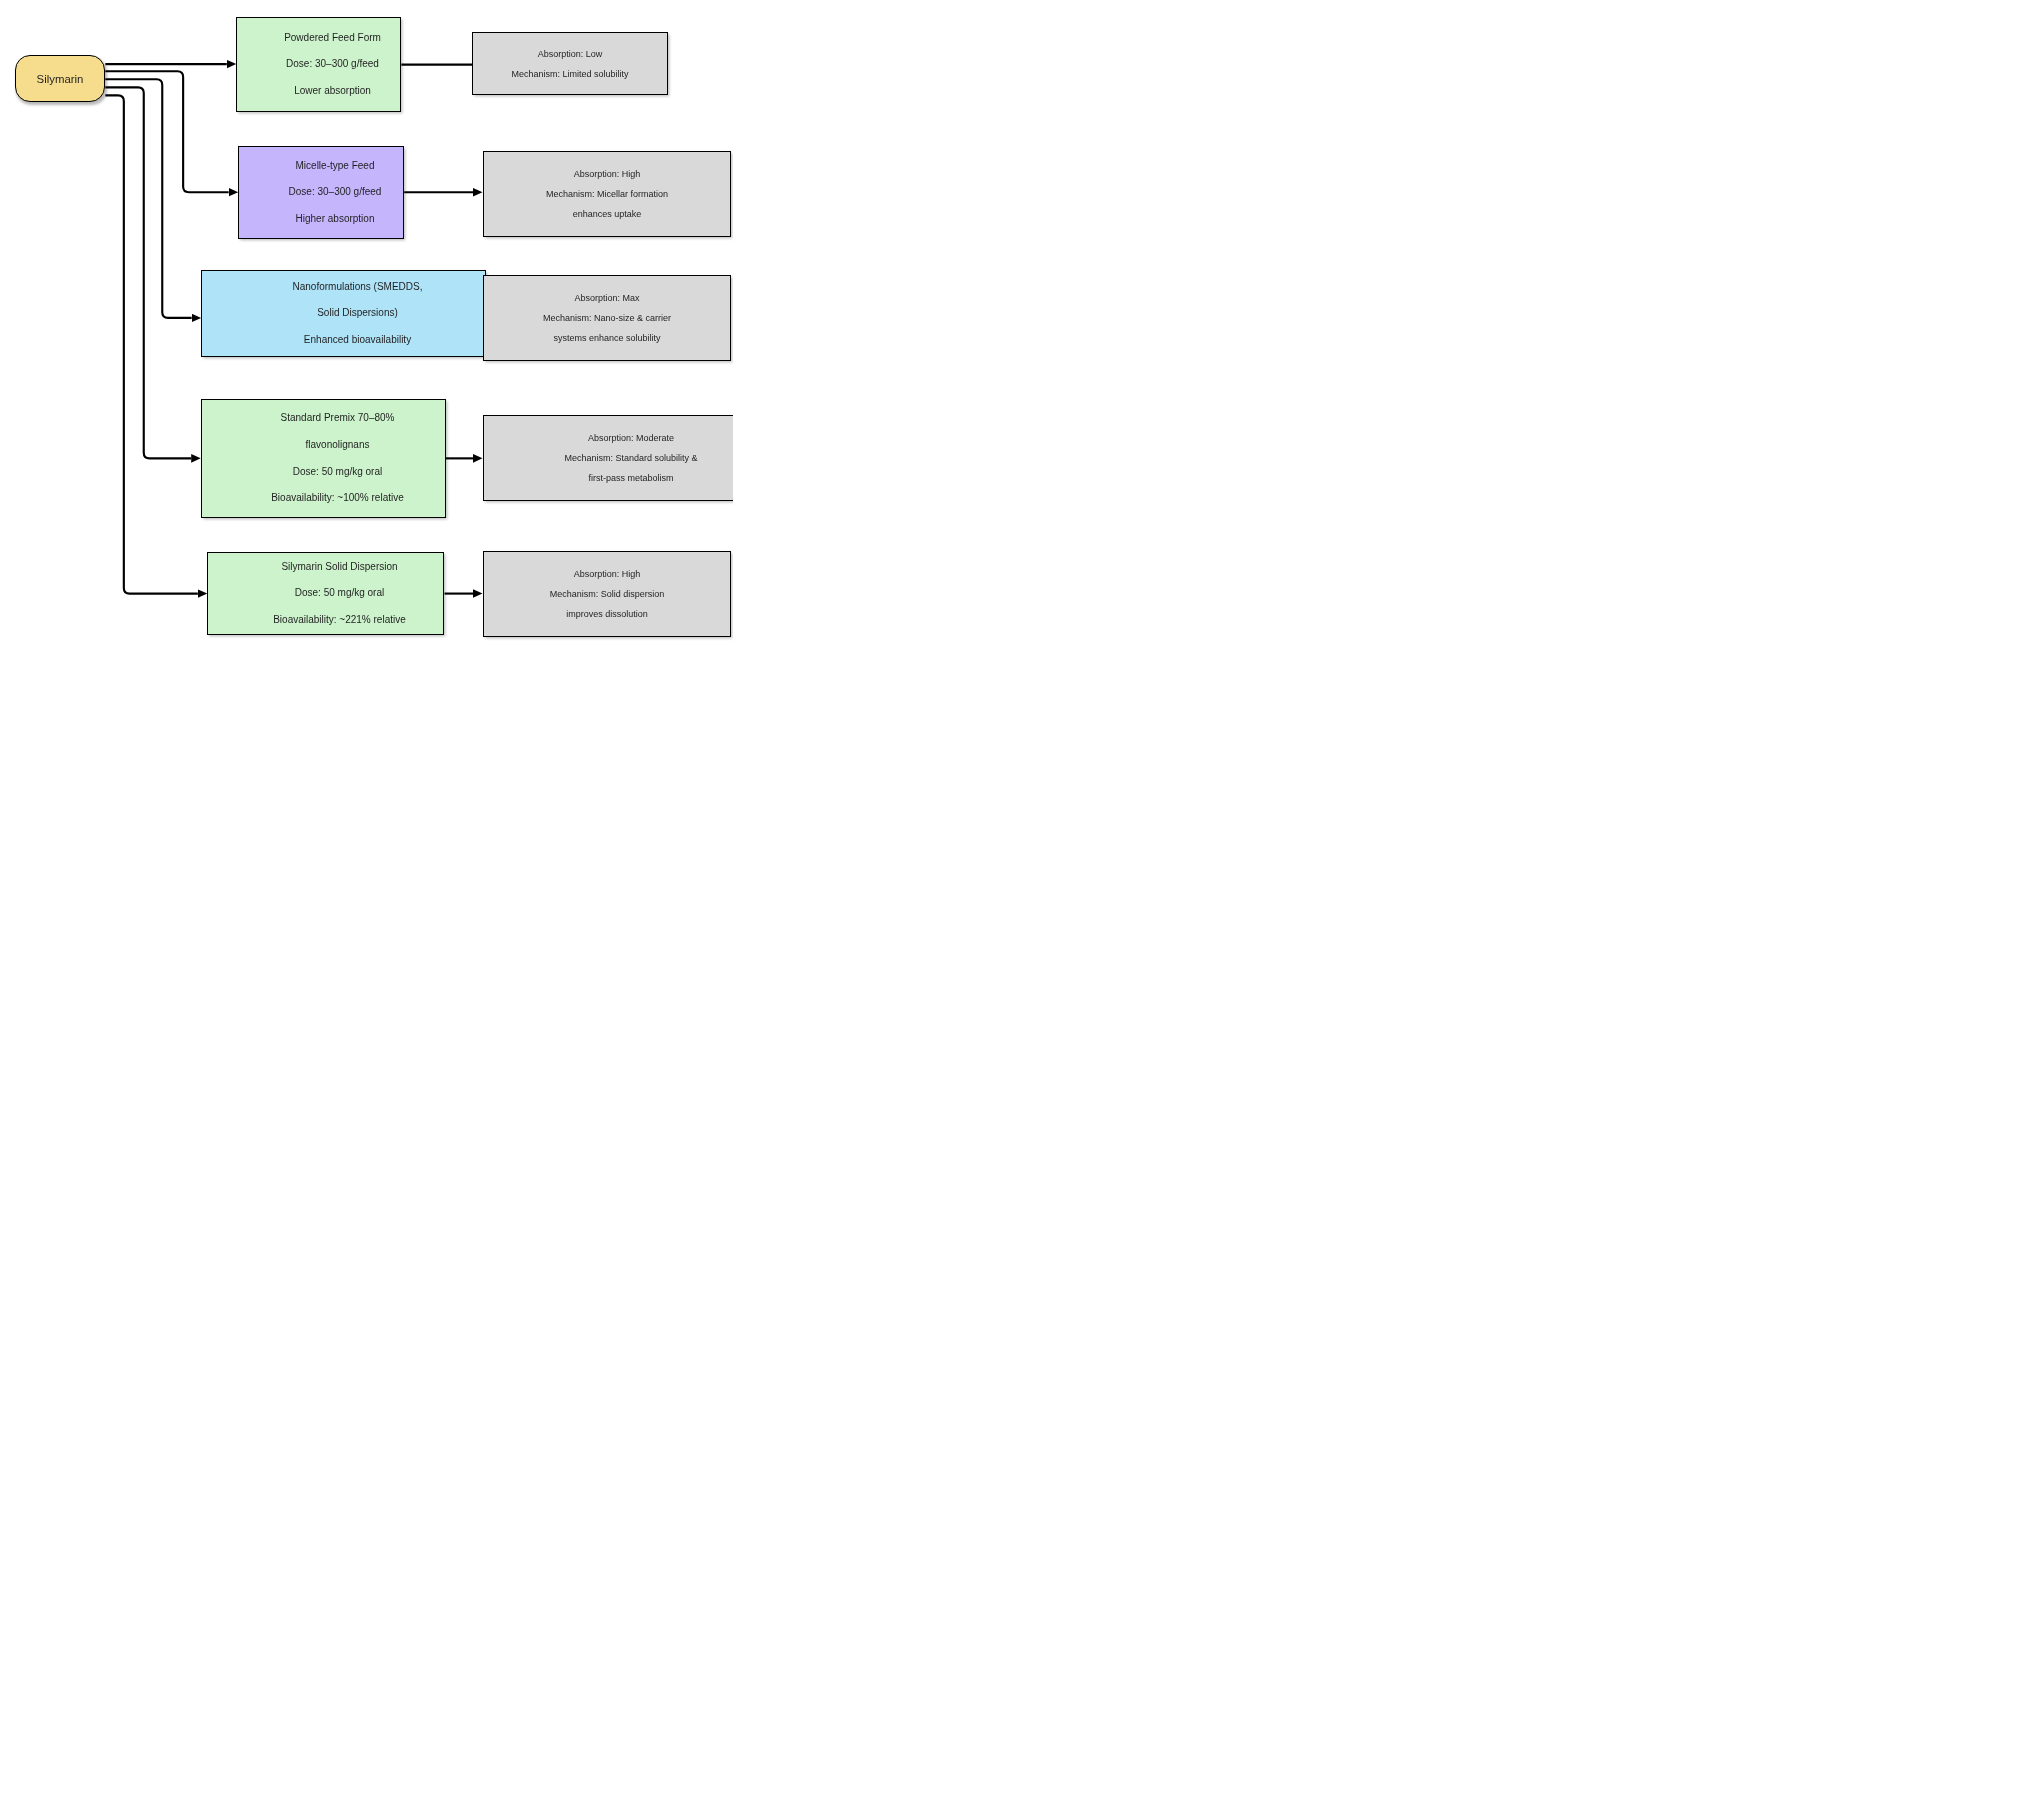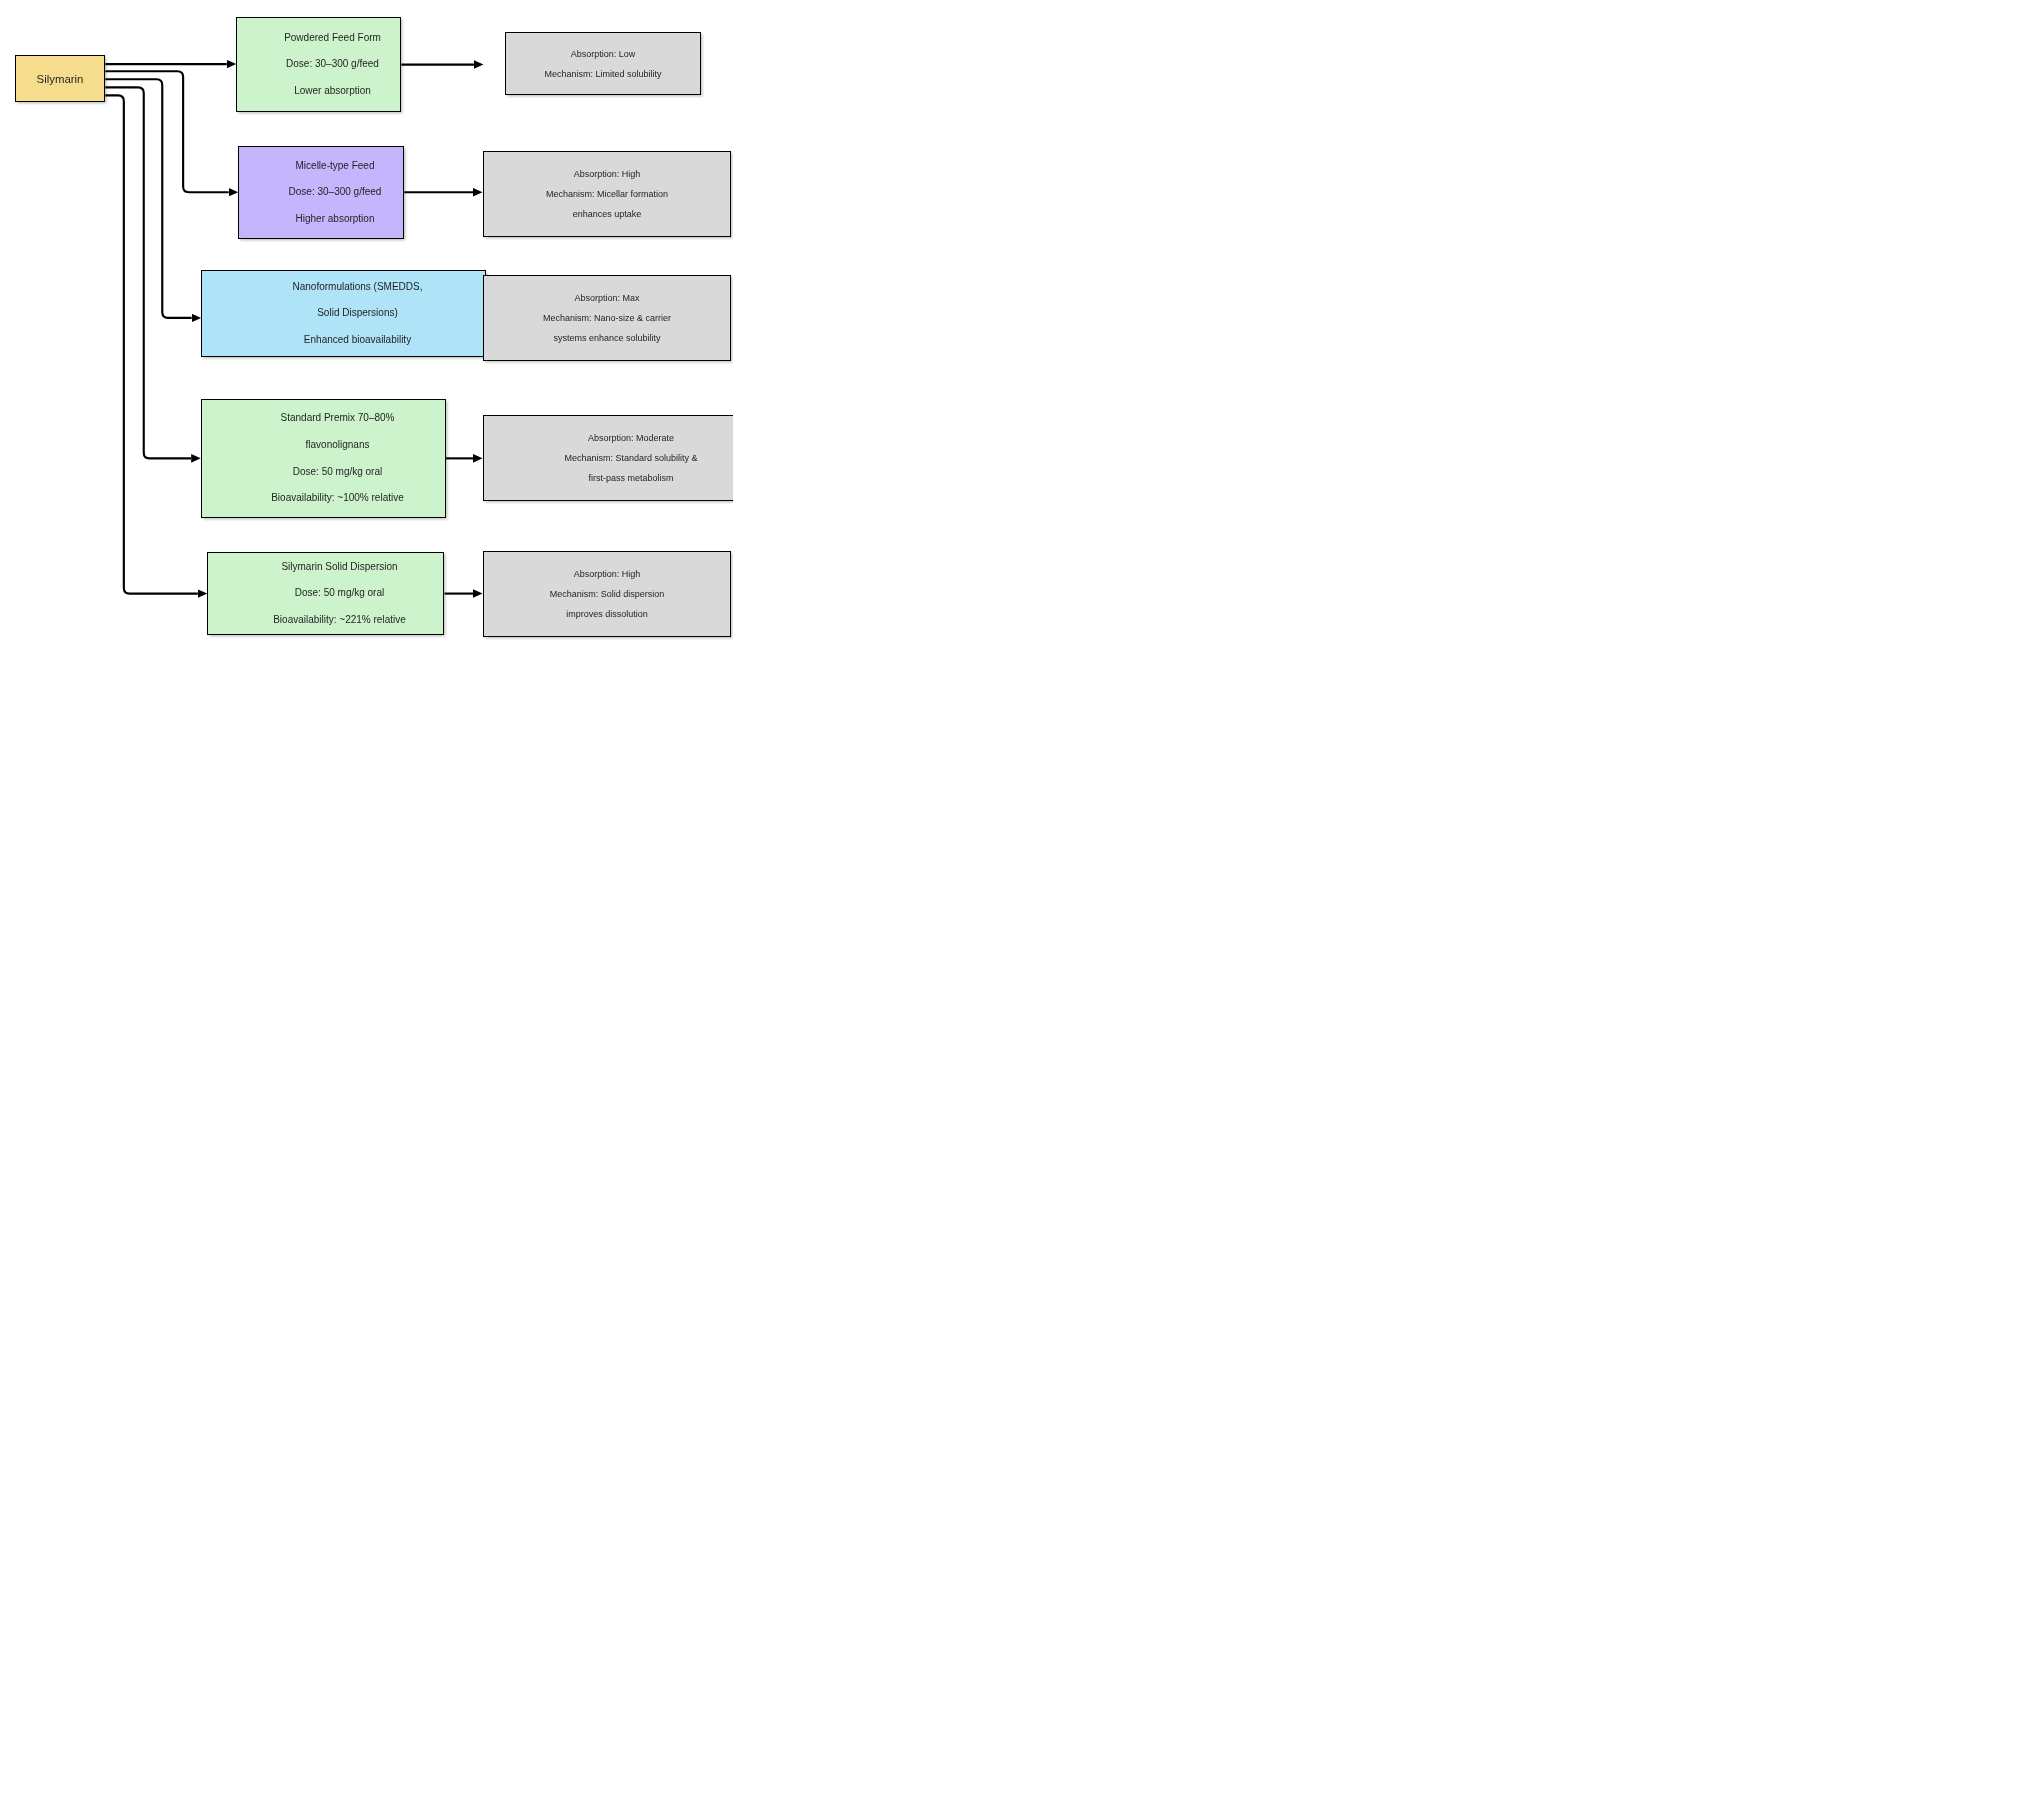--- a/index.html
+++ b/index.html
@@ -24,31 +24,32 @@
     align-items: center;
     justify-content: center;
     text-align: center;
     color: #1f1f1f;
     box-shadow: 1.9px 2.4px 2.8px rgba(0,0,0,0.28);
   }
   .node .ln { display: block; white-space: nowrap; }
   .root-node {
     left: 15px; top: 55px; width: 90px; height: 47px;
     font-size: 11.4px;
+    border-radius: 15px;
   }
   .formulation { font-size: 10px; line-height: 26.6px; padding-left: 28px; }
   .outcome     { font-size: 9px; line-height: 20px; }
 
   .f1 { left: 236px; top:   17px; width: 165px; height: 95px; }
   .f2 { left: 238px; top:  146px; width: 166px; height: 93px; }
   .f3 { left: 201px; top:  270px; width: 285px; height: 87px; }
   .f4 { left: 201px; top:  399px; width: 245px; height: 119px; }
   .f5 { left: 207px; top: 552px; width: 237px; height: 83px; }
 
-  .g1 { left: 505px; top:   32px; width: 196px; height: 63px; }
+  .g1 { left: 472px; top:   32px; width: 196px; height: 63px; }
   .g2 { left: 483px; top:  151px; width: 248px; height: 86px; }
   .g3 { left: 483px; top:  275px; width: 248px; height: 86px; }
   .g4 { left: 483px; top:  415px; width: 296px; height: 86px; }
   .g5 { left: 483px; top: 551px; width: 248px; height: 86px; }
 
   svg.connectors {
     position: absolute;
     left: 0; top: 0;
     width: 733px; height: 652px;
     pointer-events: none;

